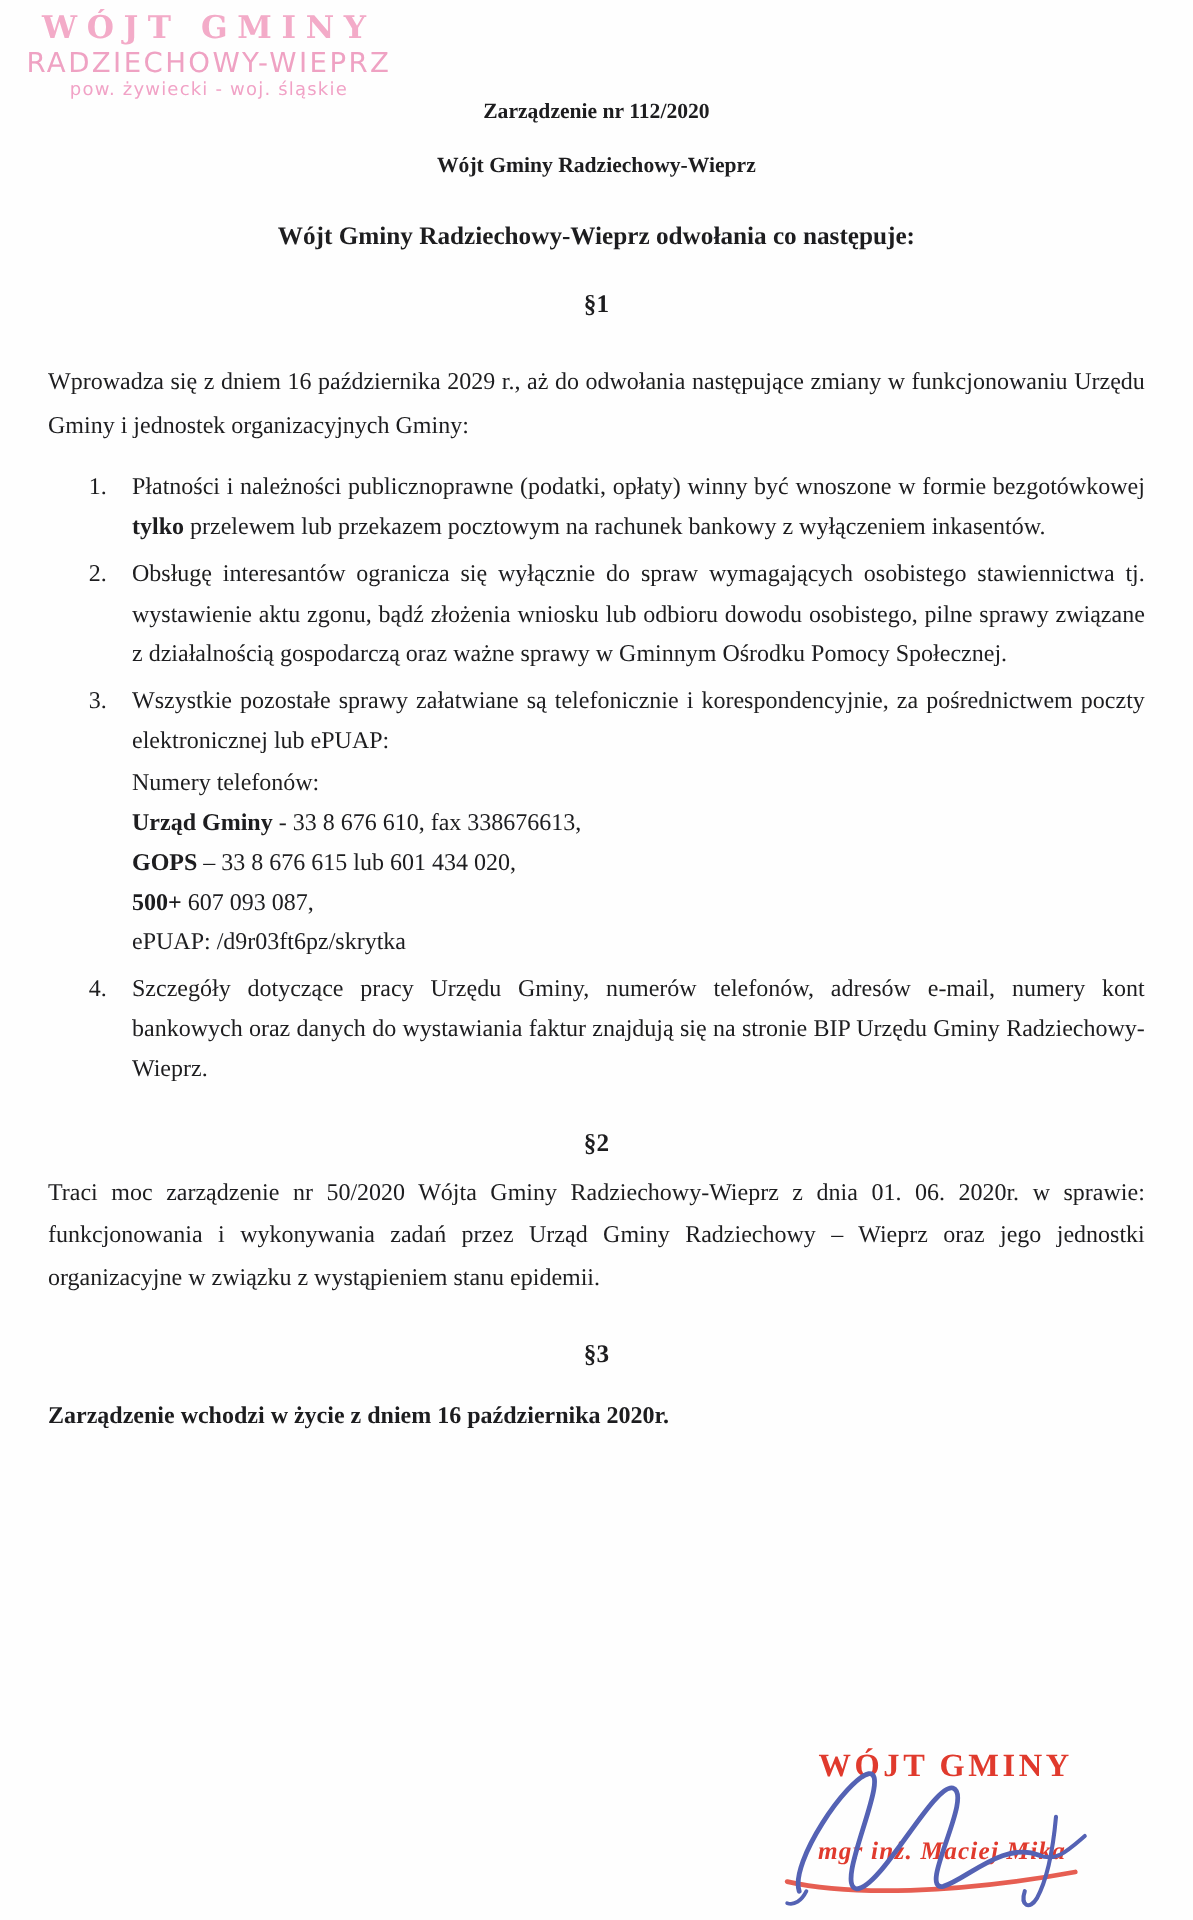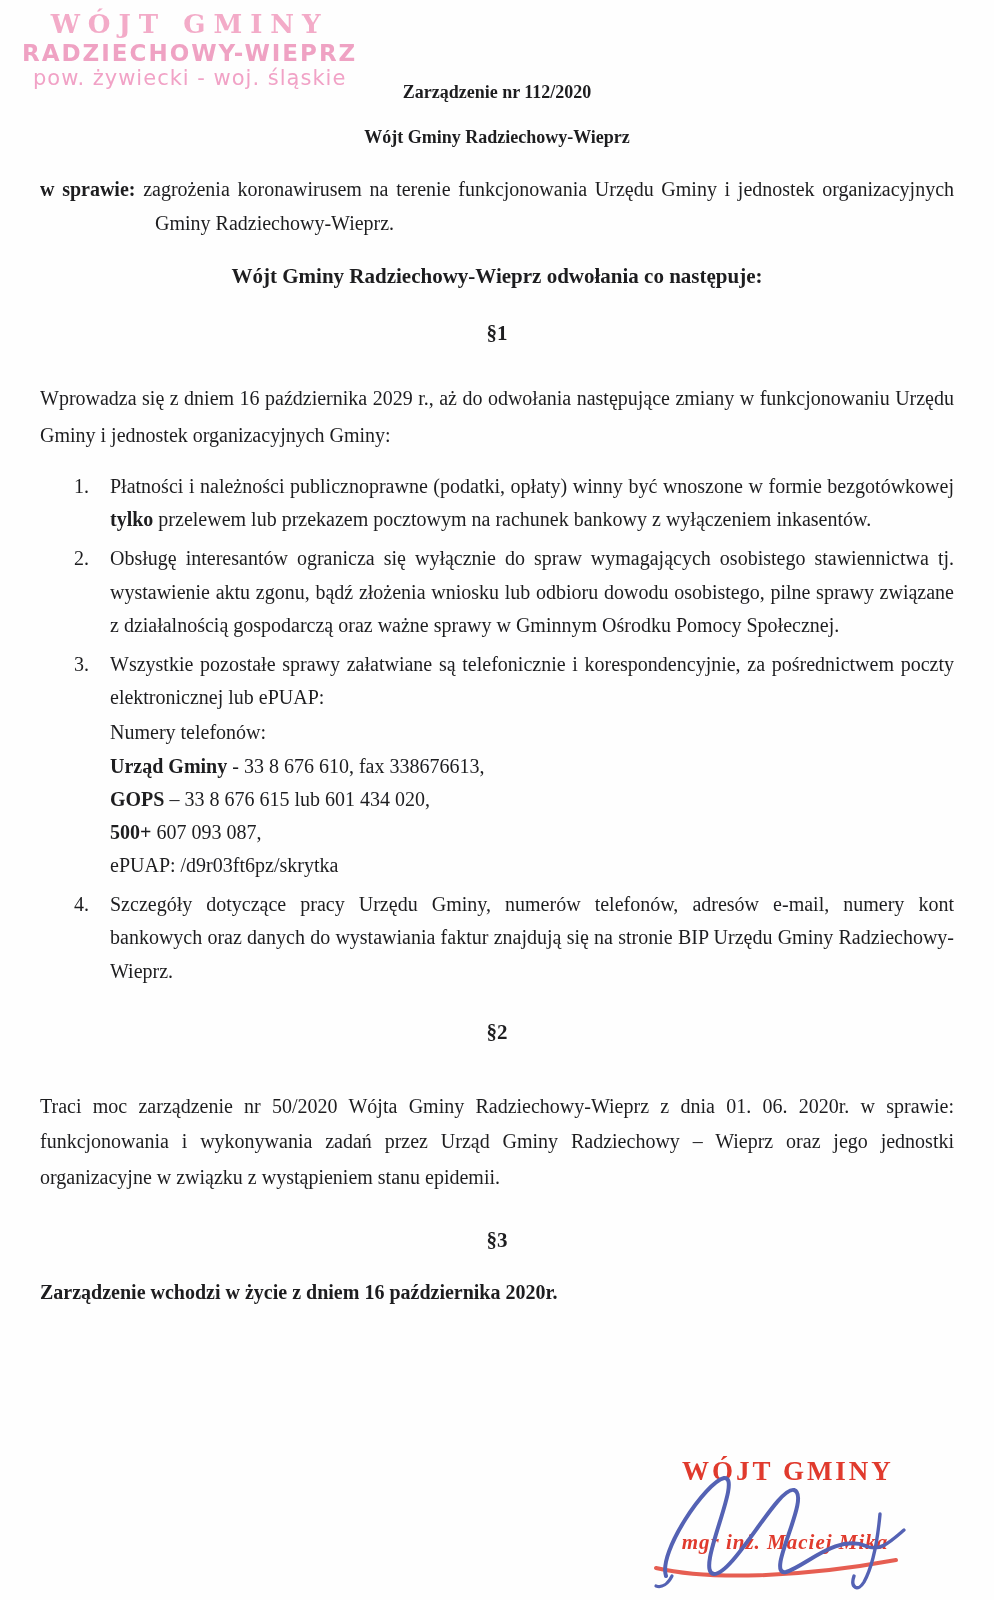--- a/index.html
+++ b/index.html
@@ -16,22 +16,22 @@
   
   .stamp-top{
     position:absolute;top:10px;left:22px;
     text-align:center;
     color:#f2a6c4;
     font-family:"DejaVu Sans", sans-serif;
     line-height:1.15;
     user-select:none;
   }
   .stamp-l1{font-size:26px;font-weight:600;letter-spacing:8px;font-family:"DejaVu Serif", serif;color:#f3abc8;}
-  .stamp-l2{font-size:23px;font-weight:700;letter-spacing:2px;color:#efa2c3;}
-  .stamp-l3{font-size:21px;font-weight:500;letter-spacing:1px;color:#f1a2c6;}
+  .stamp-l2{font-size:23px;font-weight:400;letter-spacing:2px;color:#efa2c3;}
+  .stamp-l3{font-size:15px;font-weight:500;letter-spacing:1px;color:#f1a2c6;}
 
   .doc-header{margin:0;padding-top:70px;text-align:center;}
   .doc-header div{font-weight:bold;font-size:18px;line-height:45px;}
 
   p{margin:0;font-size:20px;}
 
   .subject{
     margin-top:12px;
     line-height:1.7;
     padding-left:115px;text-indent:-115px;
@@ -48,21 +48,21 @@
   .s1-intro{margin-top:34px;line-height:1.85;text-align:justify;}
 
   .olist{margin:16px 0 0 34px;}
   .oitem{display:flex;line-height:1.66;margin-bottom:6px;font-size:20px;}
   .oitem .num{width:36px;flex:none;}
   .oitem .body{flex:1;text-align:justify;}
   .contacts{margin-top:2px;text-align:left;}
   .contact-line{line-height:1.66;text-align:left;}
   .emails{text-decoration:underline;}
 
-  .s2-para{margin-top:44px;line-height:1.78;text-align:justify;}
+  .s2-para{margin-top:12px;line-height:1.78;text-align:justify;}
   .s3-para{margin-top:28px;font-weight:bold;}
 
   
   .signature{position:absolute;right:46px;bottom:6px;width:320px;height:138px;}
   .sig-office{
     color:#e03a2d;font-size:27px;font-weight:bold;letter-spacing:3px;
     text-align:center;font-family:"Liberation Serif", serif;
   }
   .sig-name{
     position:absolute;left:0;right:6px;top:74px;
@@ -82,21 +82,20 @@
     <div class="stamp-l3">pow. żywiecki - woj. śląskie</div>
   </div>
 
   <div class="content">
 
     <header class="doc-header">
       <div>Zarządzenie nr 112/2020</div>
       <div>Wójt Gminy Radziechowy-Wieprz</div>
     </header>
 
-    <p class="subject"><b>w sprawie:</b><span> zagrożenia koronawirusem na terenie funkcjonowania Urzędu Gminy i jednostek organizacyjnych Gminy Radziechowy-Wieprz.</span></p>
 
 
     <p class="order-intro">Wójt Gminy Radziechowy-Wieprz odwołania co następuje:</p>
 
     <p class="section-mark">§1</p>
 
     <p class="s1-intro">Wprowadza się z dniem 16 października 2029 r., aż do odwołania następujące zmiany w funkcjonowaniu Urzędu Gminy i jednostek organizacyjnych Gminy:</p>
 
     <div class="olist">
 

